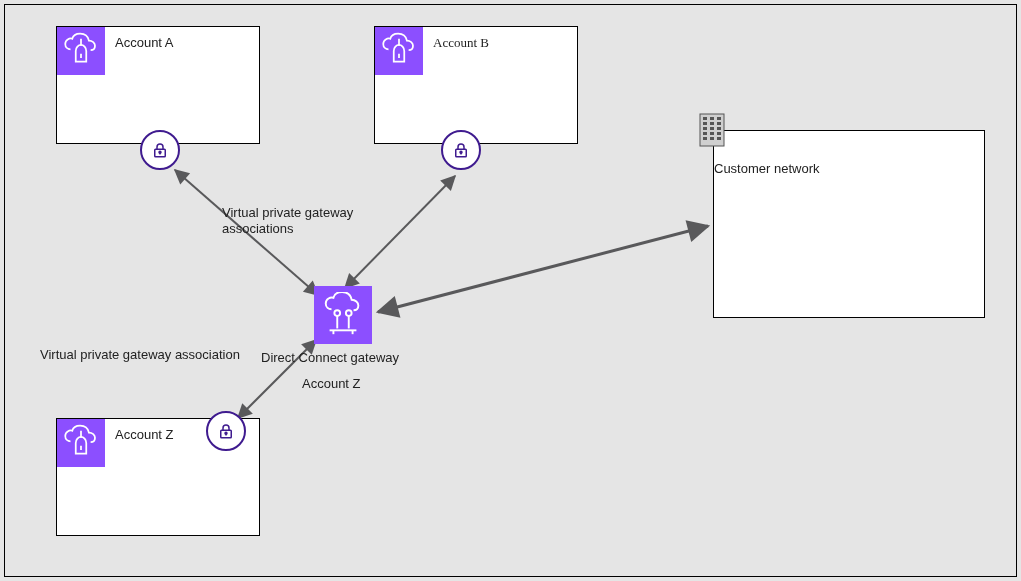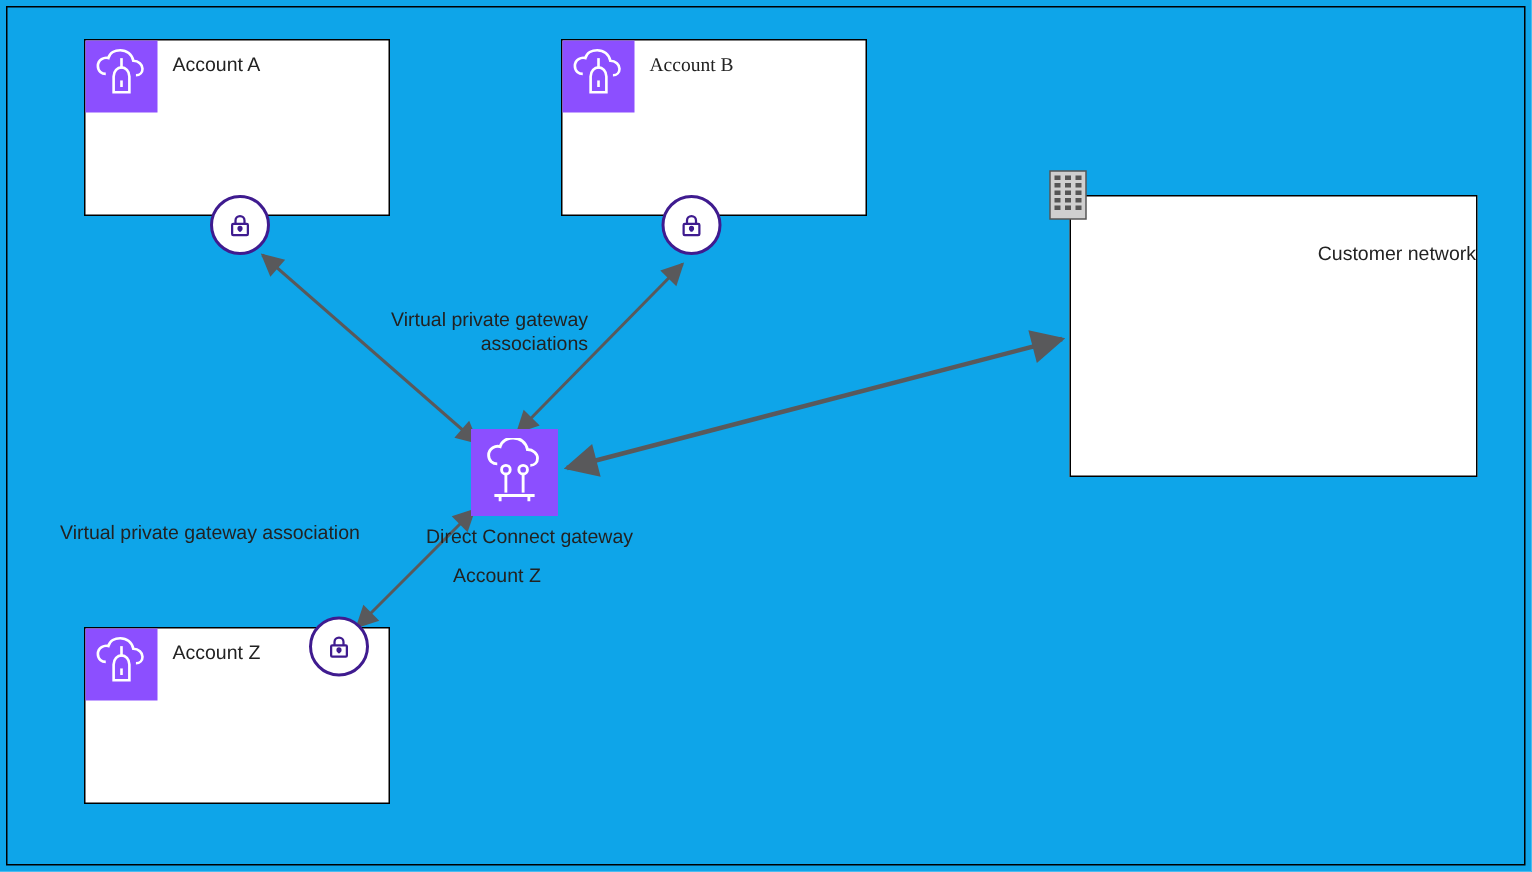--- a/index.html
+++ b/index.html
@@ -1,29 +1,29 @@
 <!DOCTYPE html>
 <html><head>
 <meta charset="utf-8">
 <style>
   html,body{margin:0;padding:0;font-family:Arial,Helvetica,sans-serif;font-size:13px;color:#222;}
-  .canvas{position:relative;width:1021px;height:581px;background:#0ea5e9;box-sizing:border-box;}
+  .canvas{position:relative;width:1021px;height:581px;background:#e5e5e5;box-sizing:border-box;}
   .outer-border{position:absolute;left:4px;top:4px;right:4px;bottom:4px;border:1px solid #000;}
   .box{position:absolute;border:1px solid #000;background:#fff;}
   .acc-label{position:absolute;left:58px;top:8px;font-size:13px;}
   .vpc-icon{position:absolute;left:0;top:0;width:48px;height:48px;background:#8C4FFF;display:flex;align-items:center;justify-content:center;}
   .vpc-icon svg{width:42px;height:42px;}
   .lock{position:absolute;width:36px;height:36px;border:2px solid #3F1B8F;border-radius:50%;background:#fff;display:flex;align-items:center;justify-content:center;}
   .lock svg{width:18px;height:18px;}
   .dcgw{position:absolute;width:58px;height:58px;background:#8C4FFF;display:flex;align-items:center;justify-content:center;}
   .dcgw svg{width:46px;height:46px;}
   .building{position:absolute;display:flex;align-items:center;justify-content:center;}
   .building svg{width:26px;height:34px;}
   .txt{position:absolute;font-size:13px;line-height:1.25;color:#222;}
-  .txt.center{text-align:right;}
+  .txt.center{text-align:left;}
   svg.connector{position:absolute;left:0;top:0;pointer-events:none;}
 </style>
 </head>
 <body>
 
 <div class="canvas">
   <div class="outer-border"></div>
 
   <svg class="connector" width="1021" height="581">
     <defs>
@@ -156,16 +156,16 @@
         <path d="M10 40h28"></path>
         <path d="M14 40v4"></path>
         <path d="M34 40v4"></path>
       </g>
     </svg>
   </div>
 
   <div class="txt" style="left:40px;top:347px;">Virtual private gateway association</div>
   <div class="txt center" style="left:222px;top:205px;width:170px;white-space:pre-line;">Virtual private gateway
 associations</div>
-  <div class="txt" style="left:261px;top:350px;margin-left:23px;">Direct Connect gateway</div>
+  <div class="txt" style="left:261px;top:350px;">Direct Connect gateway</div>
   <div class="txt" style="left:302px;top:376px;">Account Z</div>
 
 </div>
 
 </body></html>

